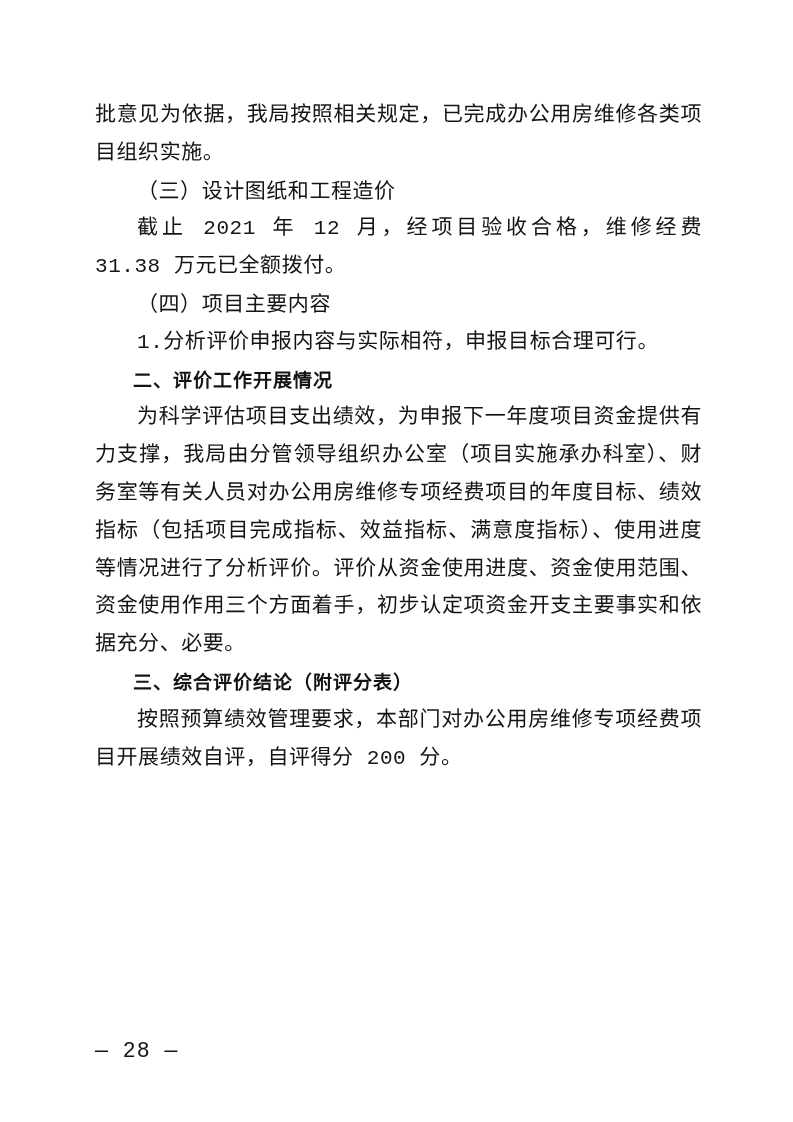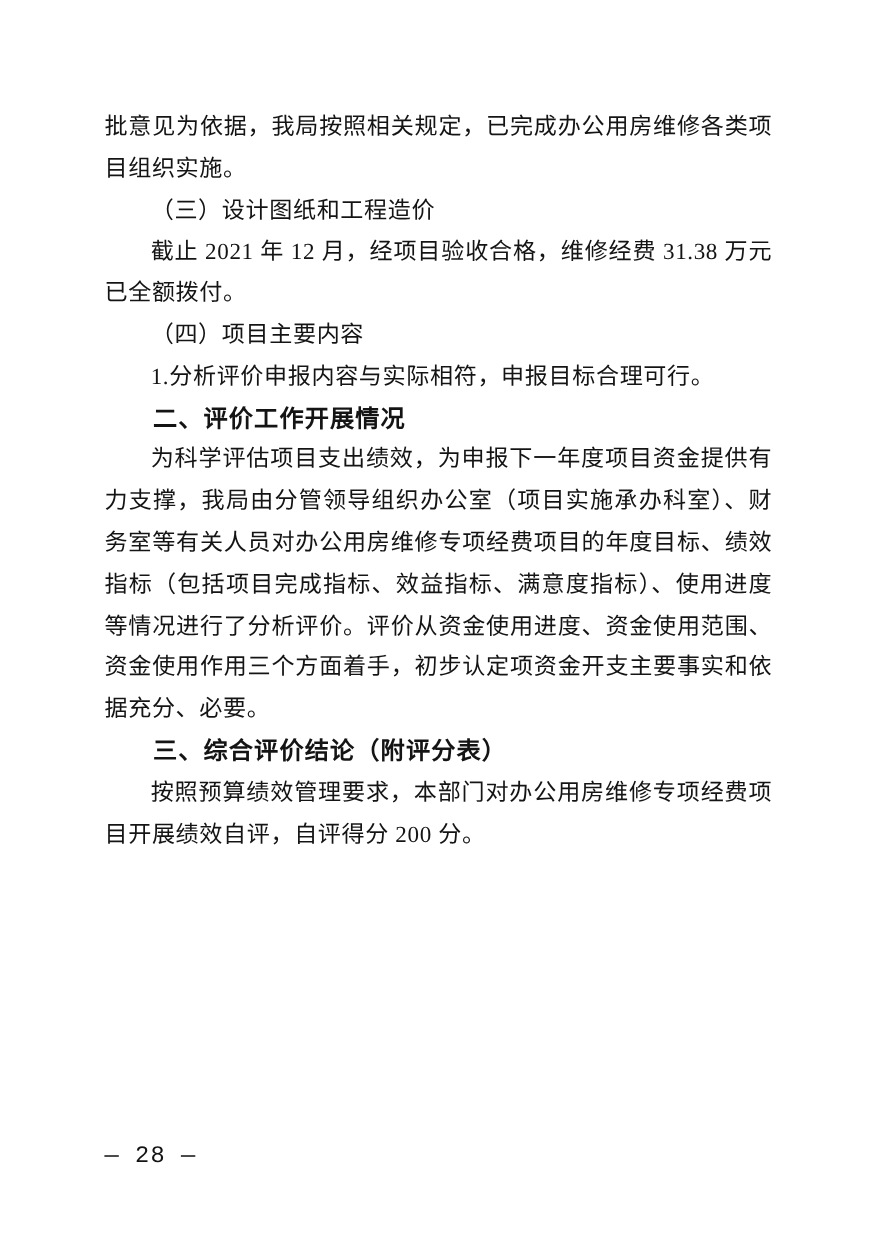--- a/index.html
+++ b/index.html
@@ -23,32 +23,33 @@
     font-family: "Liberation Serif", "DejaVu Serif", serif;
     font-size: 21px;
     line-height: 37.8px;
     letter-spacing: 0.55px;
     text-align: justify;
     text-justify: inter-character;
   }
   .content p {
     margin: 0;
     text-indent: 2em;
+    font-family: Liberation Mono, monospace;
   }
   .content p.continued {
     text-indent: 0;
   }
   .content p.subheading {
     
     font-family: "Liberation Serif", "DejaVu Serif", serif;
   }
   .content p.heading {
     font-family: "Liberation Sans", "DejaVu Sans", sans-serif;
     font-weight: bold;
-    font-size: 22px;
+    font-size: 19px;
     letter-spacing: 1px;
     text-align: left;
   }
   .footer {
     position: absolute;
     left: 95px;
     top: 1039px;
     font-family: Liberation Mono, monospace;
     font-size: 21.5px;
     letter-spacing: 1px;

